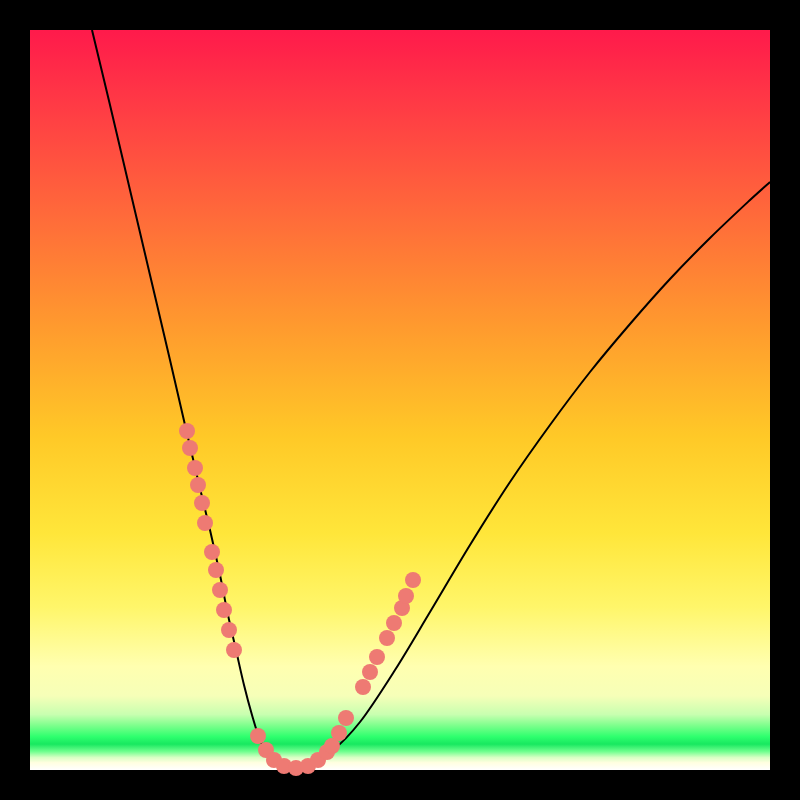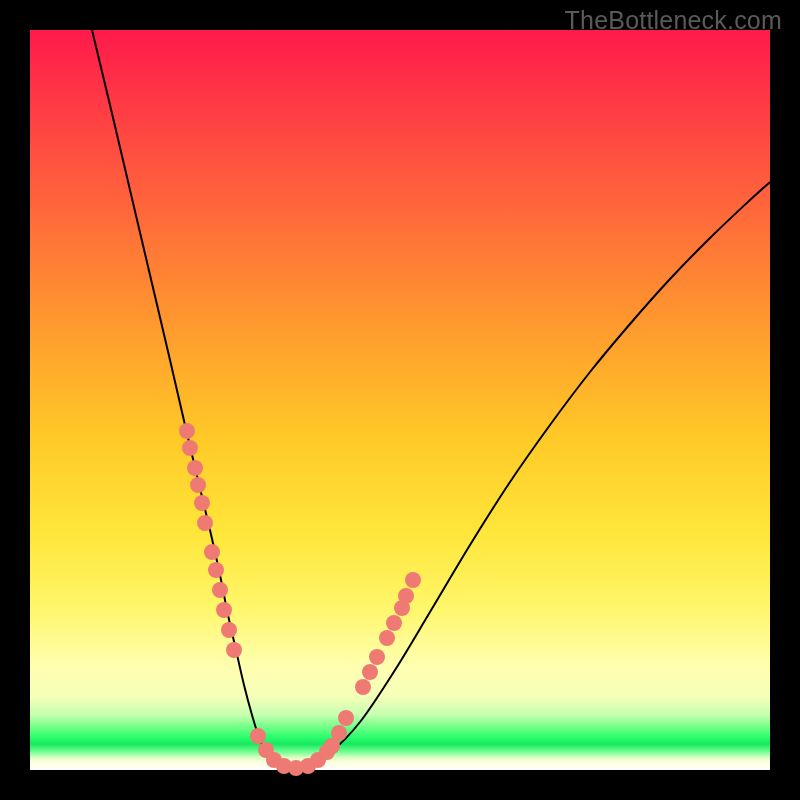--- a/index.html
+++ b/index.html
@@ -101,14 +101,13 @@
           <circle cx="340" cy="642" r="8" fill="#ee7a73"></circle>
           <circle cx="347" cy="627" r="8" fill="#ee7a73"></circle>
           <circle cx="357" cy="608" r="8" fill="#ee7a73"></circle>
           <circle cx="364" cy="593" r="8" fill="#ee7a73"></circle>
           <circle cx="372" cy="578" r="8" fill="#ee7a73"></circle>
           <circle cx="376" cy="566" r="8" fill="#ee7a73"></circle>
           <circle cx="383" cy="550" r="8" fill="#ee7a73"></circle>
         </g>
     </svg>
   </div>
-  <div class="watermark">TheBottleneck.com</div>
 </div>
 
 </body></html>

